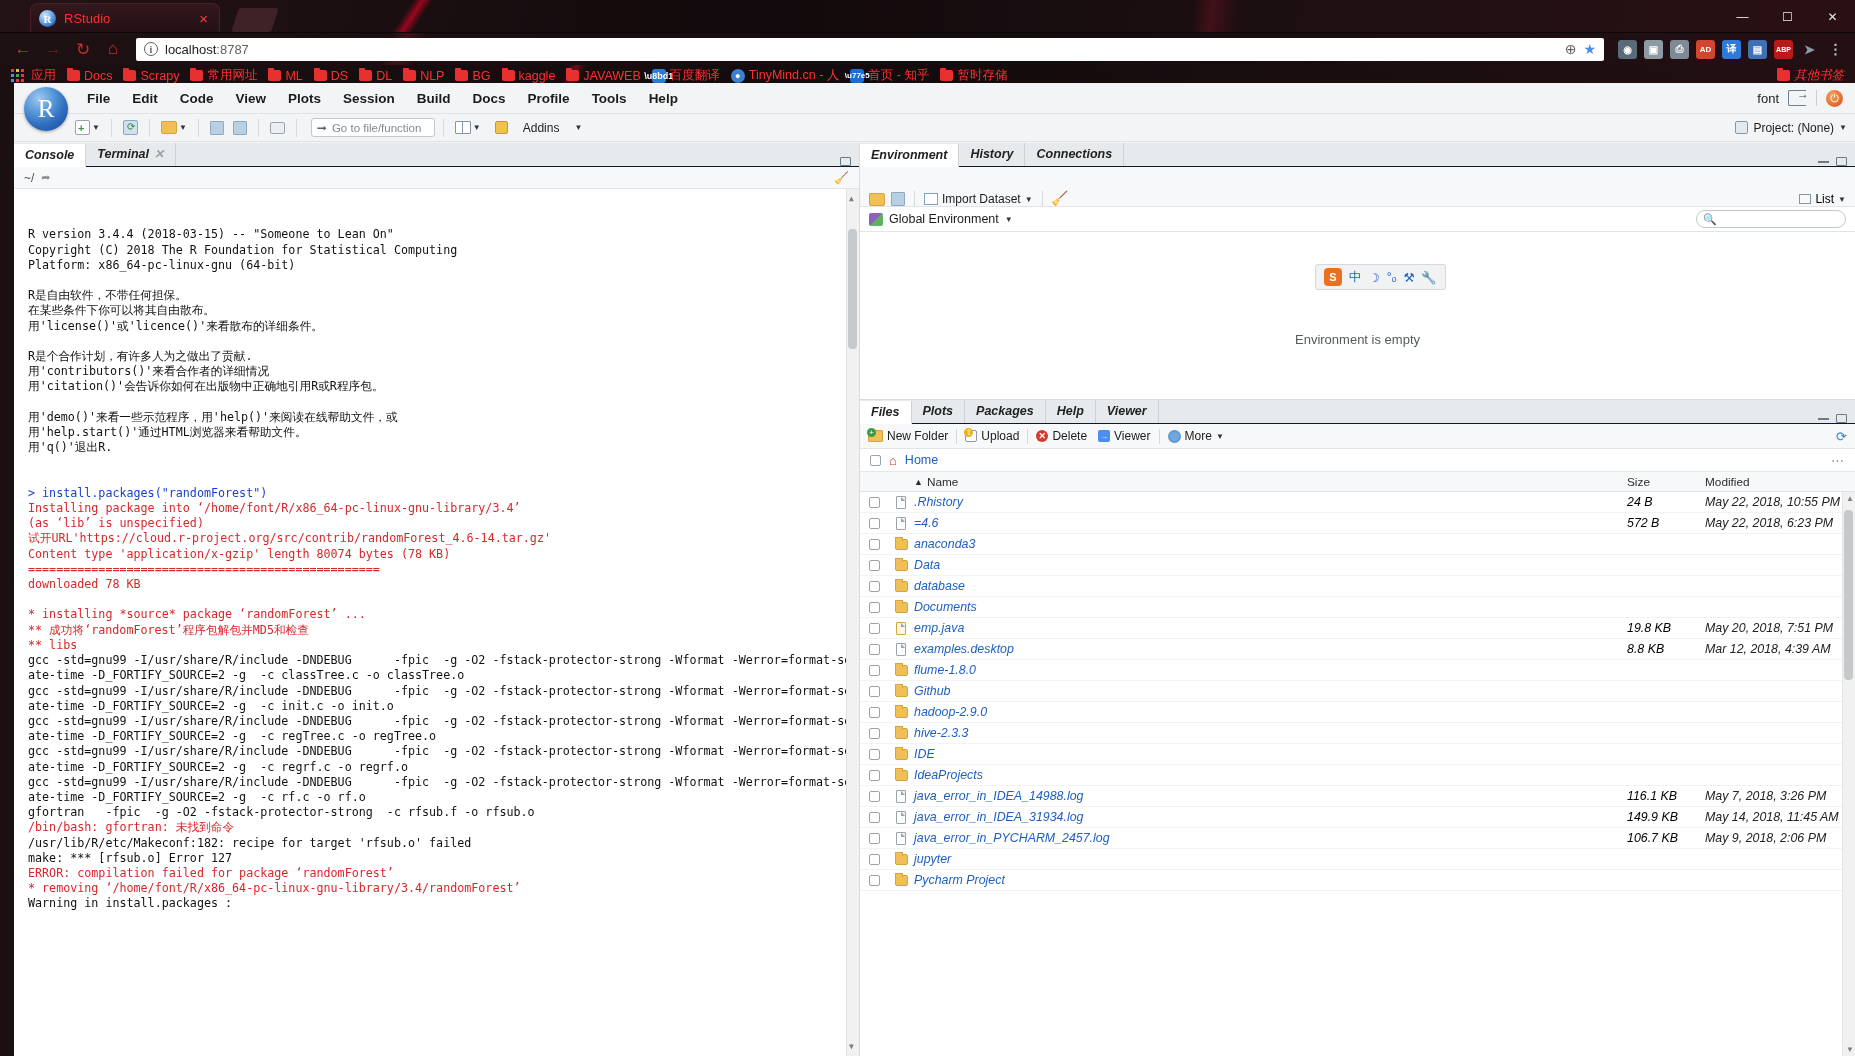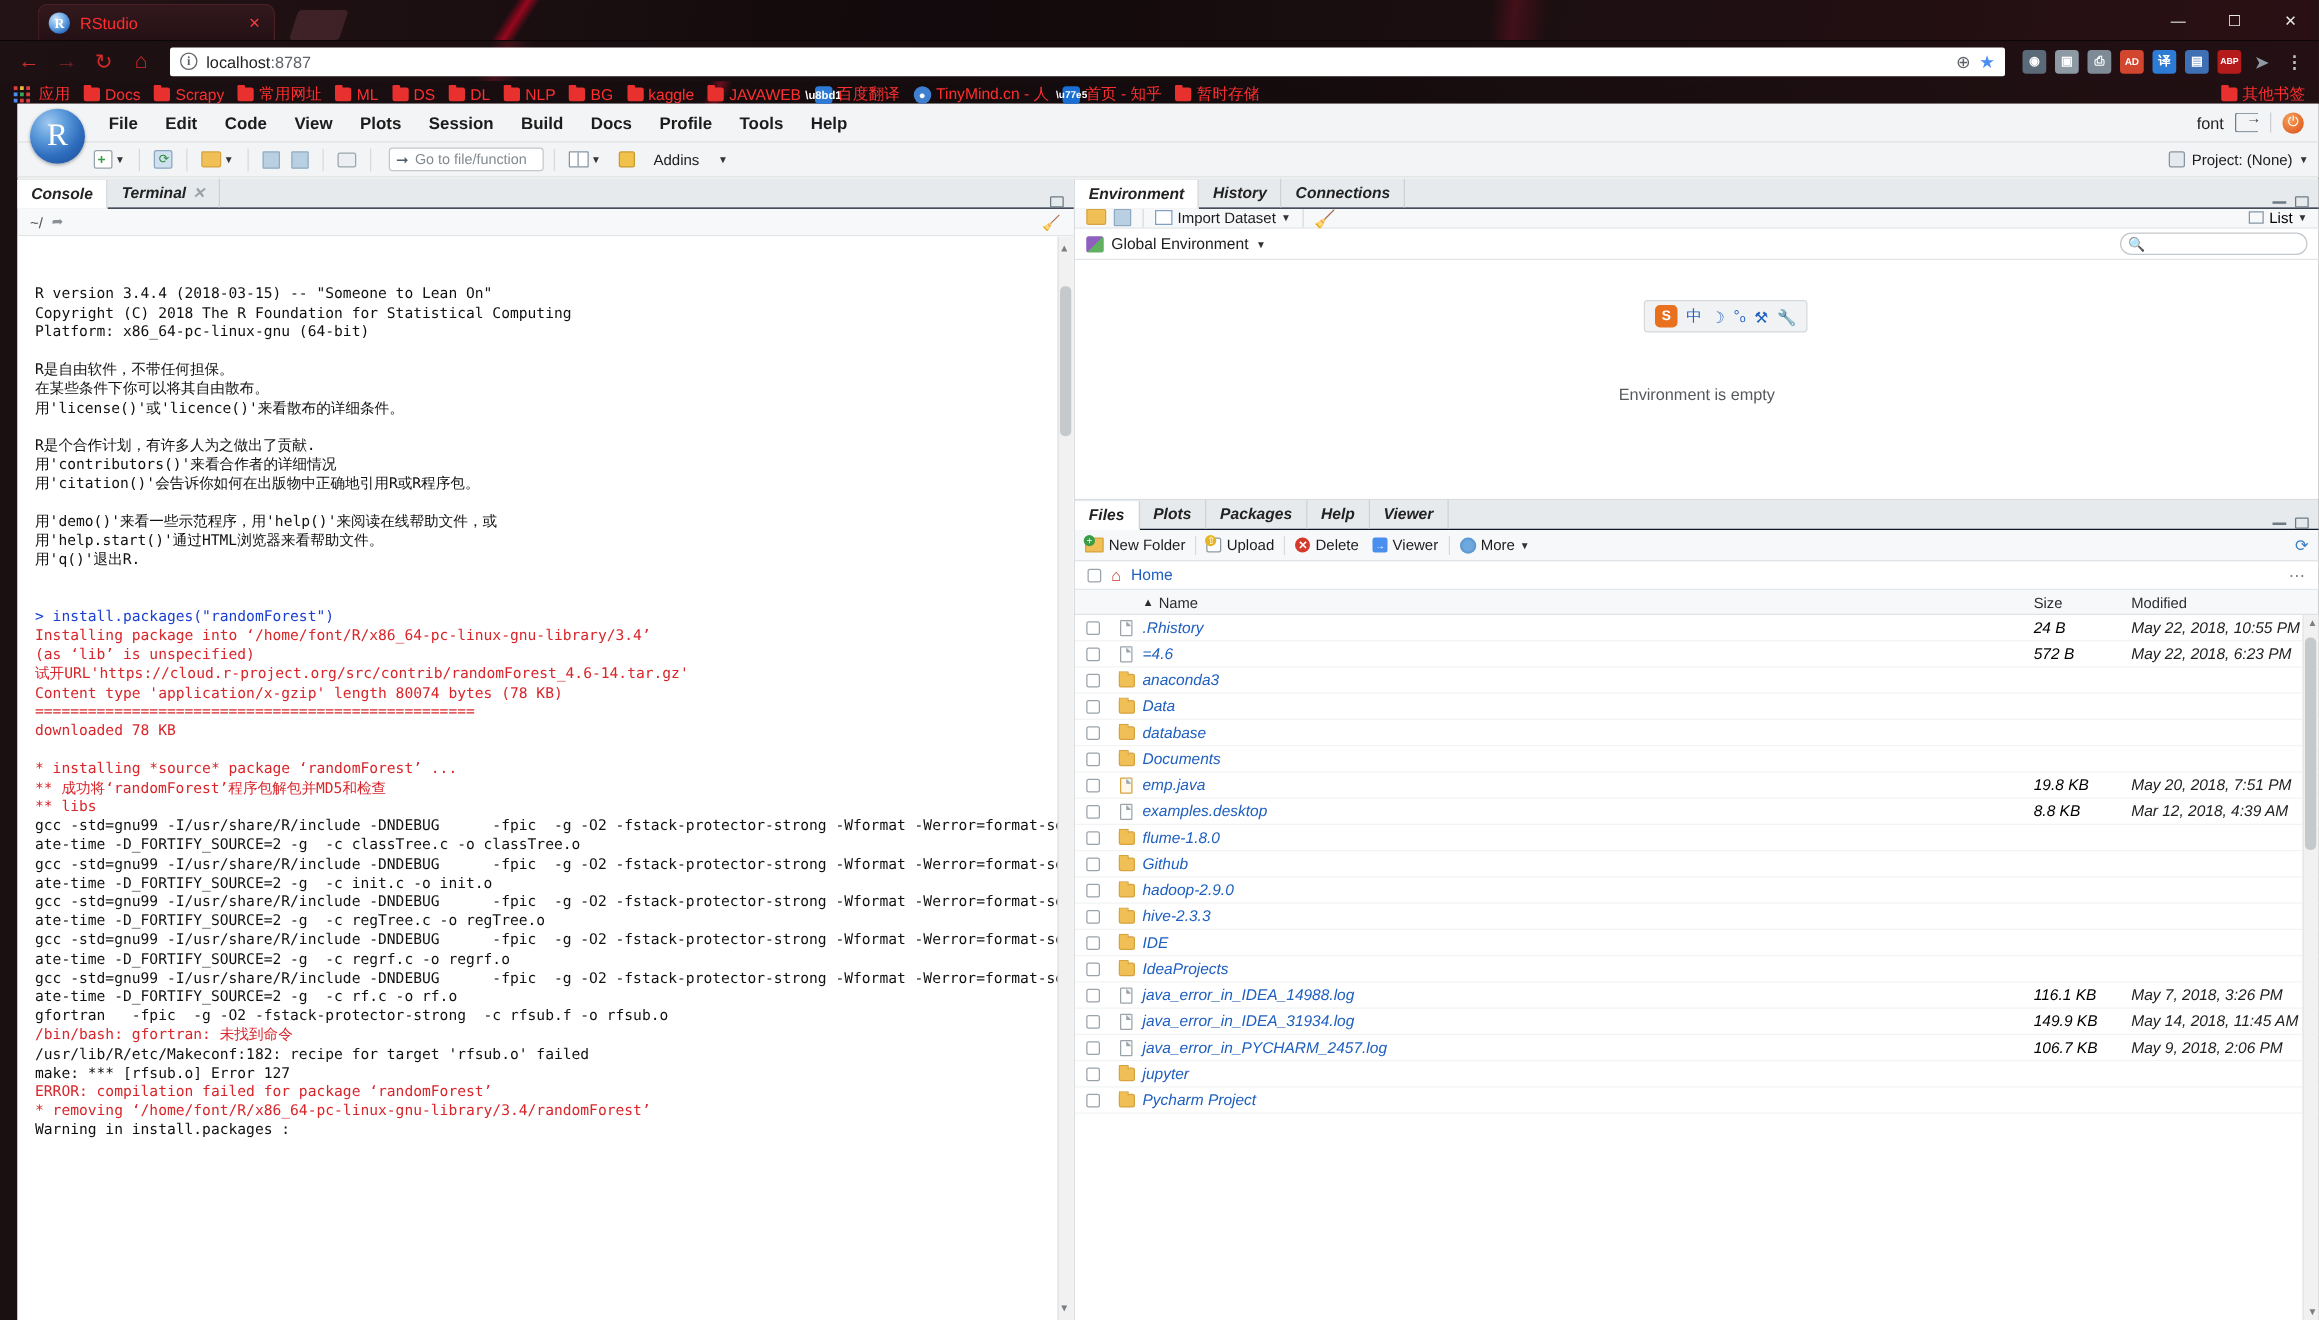--- a/index.html
+++ b/index.html
@@ -104,21 +104,21 @@
     width: 13px; height: 11px; position: relative; flex: none;
     background: #e8312f; border-radius: 1px 2px 2px 2px;
   }
   .bm-folder::before {
     content:""; position:absolute; top:-2.5px; left:0; width: 6px; height: 3px; background:#e8312f; border-radius: 1px 1px 0 0;
   }
   .apps-grid { display:grid; grid-template-columns: repeat(3, 3px); grid-template-rows: repeat(3, 3px); gap: 2px; margin-right:3px; }
   .apps-grid i { display:block; width:3px; height:3px; background:#dd3c3c; }
   .apps-grid i:nth-child(2){background:#e8b93c;} .apps-grid i:nth-child(4){background:#4a8ef0;}
   .apps-grid i:nth-child(5){background:#3aa757;} .apps-grid i:nth-child(7){background:#4a8ef0;}
-  .bm-right { margin-left: auto; z-index: 2; display:flex; align-items:center; gap:4px; }
+  .bm-right { margin-left: auto; z-index: 2; display:flex; align-items:center; gap:4px;font-style:italic; }
 
   
   #rstudio {
     position: absolute; left: 14px; top: 83px;
     width: 1841px; height: 973px;
     background: #f3f4f4;
   }
   .rs-menubar {
     height: 31px; background: #f2f4f5; border-bottom: 1px solid #e0e2e3;
     display: flex; align-items: center; padding-left: 62px; gap: 0px;
@@ -202,22 +202,22 @@
   .console-out .red  { color: #d9262b; }
   .cscroll {
     position:absolute; right:0; top:0; bottom:0; width: 13px; background:#f1f1f1; border-left:1px solid #e0e0e0;
   }
   .cscroll .thumb { position:absolute; right:2px; top:40px; width:9px; height:120px; background:#c6c9cb; border-radius:4px; }
   .cscroll .arr { position:absolute; left:2px; font-size:8px; color:#7a7f83; }
   .cscroll .arr.up { top:2px; } .cscroll .arr.dn { bottom:2px; }
 
   
   .env-toolbar {
-    height: 16px; background:#f7f8f9; border-bottom:1px solid #e2e5e7;
-    display:flex; align-items:flex-start; gap:6px; padding: 0 9px;
+    height: 40px; background:#f7f8f9; border-bottom:1px solid #e2e5e7;
+    display:flex; align-items:flex-end; gap:6px; padding: 0 9px;
   }
   .env-tb-item { display:flex; align-items:center; gap:4px; font-size:12px; color:#1c1c1c; }
   .env-search {
     margin-left:auto; width: 150px; height:18px; border:1px solid #c3c8cc; border-radius:9px; background:#fff;
     display:flex; align-items:center; padding: 0 6px; font-size:11px; color:#9aa0a5;
   }
   .env-list-label { margin-left: auto; display:flex; align-items:center; gap:4px; font-size:12px; }
   .env-scope {
     height: 25px; border-bottom: 1px solid #e2e5e7; background:#fff;
     display:flex; align-items:center; gap:6px; padding: 0 9px; font-size:12.5px; color:#1c1c1c;

